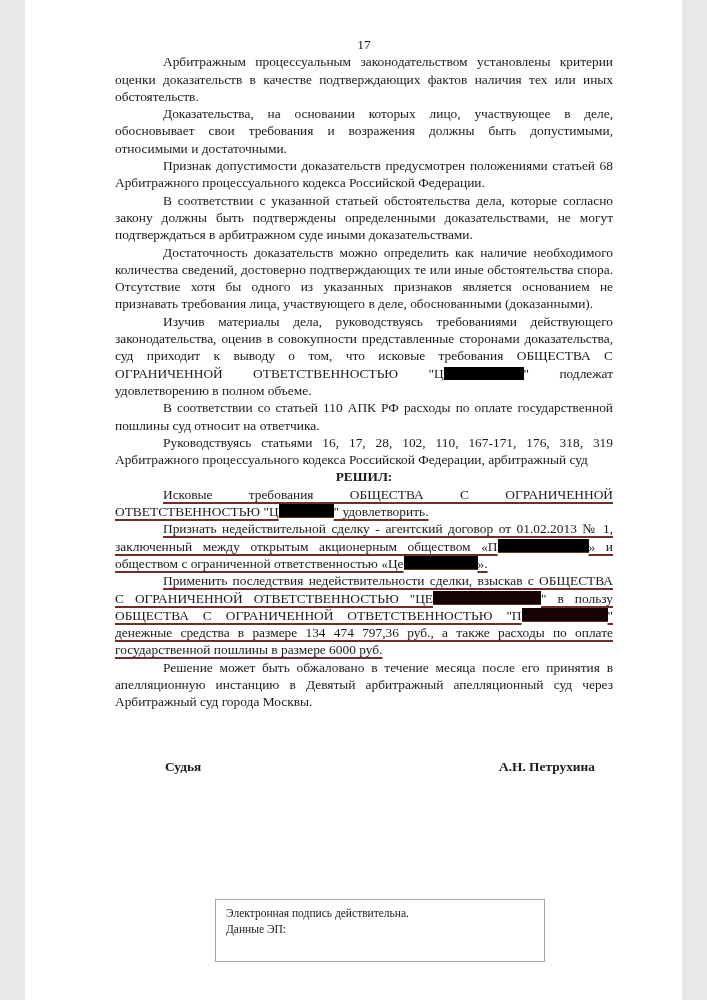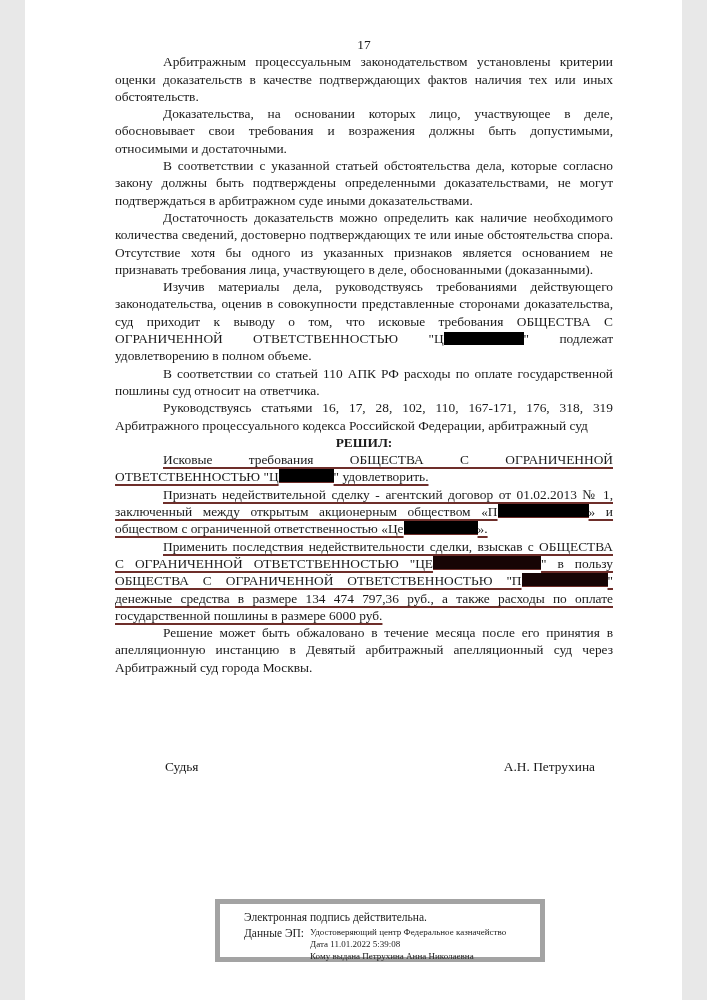--- a/index.html
+++ b/index.html
@@ -52,33 +52,33 @@
   .rw-d2b { width: 74px; }
   .rw-d3a { width: 108px; }
   .rw-d3b { width: 86px; }
   .sig-row {
     position: absolute;
     left: 90px;
     right: 69px;
     top: 758px;
     display: flex;
     justify-content: space-between;
-    font-weight: normal;
+    font-weight: bold;
   }
   .sig-role { margin-left: 50px; }
   .sig-name { margin-right: 18px; text-align: center; }
   .es-box {
     position: absolute;
     left: 190px;
     top: 899px;
     width: 330px;
     height: 63px;
     box-sizing: border-box;
-    border: 5px solid #a3a3a3;
-    padding: 6px 10px 5px 24px;
+    border: 1px solid #a3a3a3;
+    padding: 6px 10px 5px 10px;
   }
   .es-title {
     font-size: 11.5px;
     line-height: 14px;
     margin: 0 0 3px 0;
   }
   .es-data-row {
     display: flex;
     align-items: flex-start;
   }
@@ -97,20 +97,21 @@
 </head>
 <body>
 
 <div class="page">
   <div class="content">
 
     <div class="pagenum">17</div>
 
     <p class="para">Арбитражным процессуальным законодательством установлены критерии оценки доказательств в качестве подтверждающих фактов наличия тех или иных обстоятельств.</p>
     <p class="para">Доказательства, на основании которых лицо, участвующее в деле, обосновывает свои требования и возражения должны быть допустимыми, относимыми и достаточными.</p>
+    <p class="para">Признак допустимости доказательств предусмотрен положениями статьей 68 Арбитражного процессуального кодекса Российской Федерации.</p>
     <p class="para">В соответствии с указанной статьей обстоятельства дела, которые согласно закону должны быть подтверждены определенными доказательствами, не могут подтверждаться в арбитражном суде иными доказательствами.</p>
     <p class="para">Достаточность доказательств можно определить как наличие необходимого количества сведений, достоверно подтверждающих те или иные обстоятельства спора. Отсутствие хотя бы одного из указанных признаков является основанием не признавать требования лица, участвующего в деле, обоснованными (доказанными).</p>
 
     <p class="para"><span>Изучив материалы дела, руководствуясь требованиями действующего законодательства, оценив в совокупности представленные сторонами доказательства, суд приходит к выводу о том, что исковые требования ОБЩЕСТВА С ОГРАНИЧЕННОЙ ОТВЕТСТВЕННОСТЬЮ "Ц</span><span class="redact rw-p7"></span><span>" подлежат удовлетворению в полном объеме.</span></p>
 
     <p class="para">В соответствии со статьей 110 АПК РФ расходы по оплате государственной пошлины суд относит на ответчика.</p>
     <p class="para">Руководствуясь статьями 16, 17, 28, 102, 110, 167-171, 176, 318, 319 Арбитражного процессуального кодекса Российской Федерации, арбитражный суд</p>
 
     <p class="heading">РЕШИЛ:</p>
 
@@ -125,20 +126,15 @@
 
   <div class="sig-row">
     <span class="sig-role">Судья</span>
     <span class="sig-name">А.Н. Петрухина</span>
   </div>
 
   <div class="es-box">
     <div class="es-title">Электронная подпись действительна.</div>
     <div class="es-data-row">
       <span class="es-label">Данные ЭП:</span>
-      <div class="es-values">
-        <div>Удостоверяющий центр Федеральное казначейство</div>
-        <div>Дата 11.01.2022 5:39:08</div>
-        <div>Кому выдана Петрухина Анна Николаевна</div>
-      </div>
     </div>
   </div>
 </div>
 
 </body></html>

